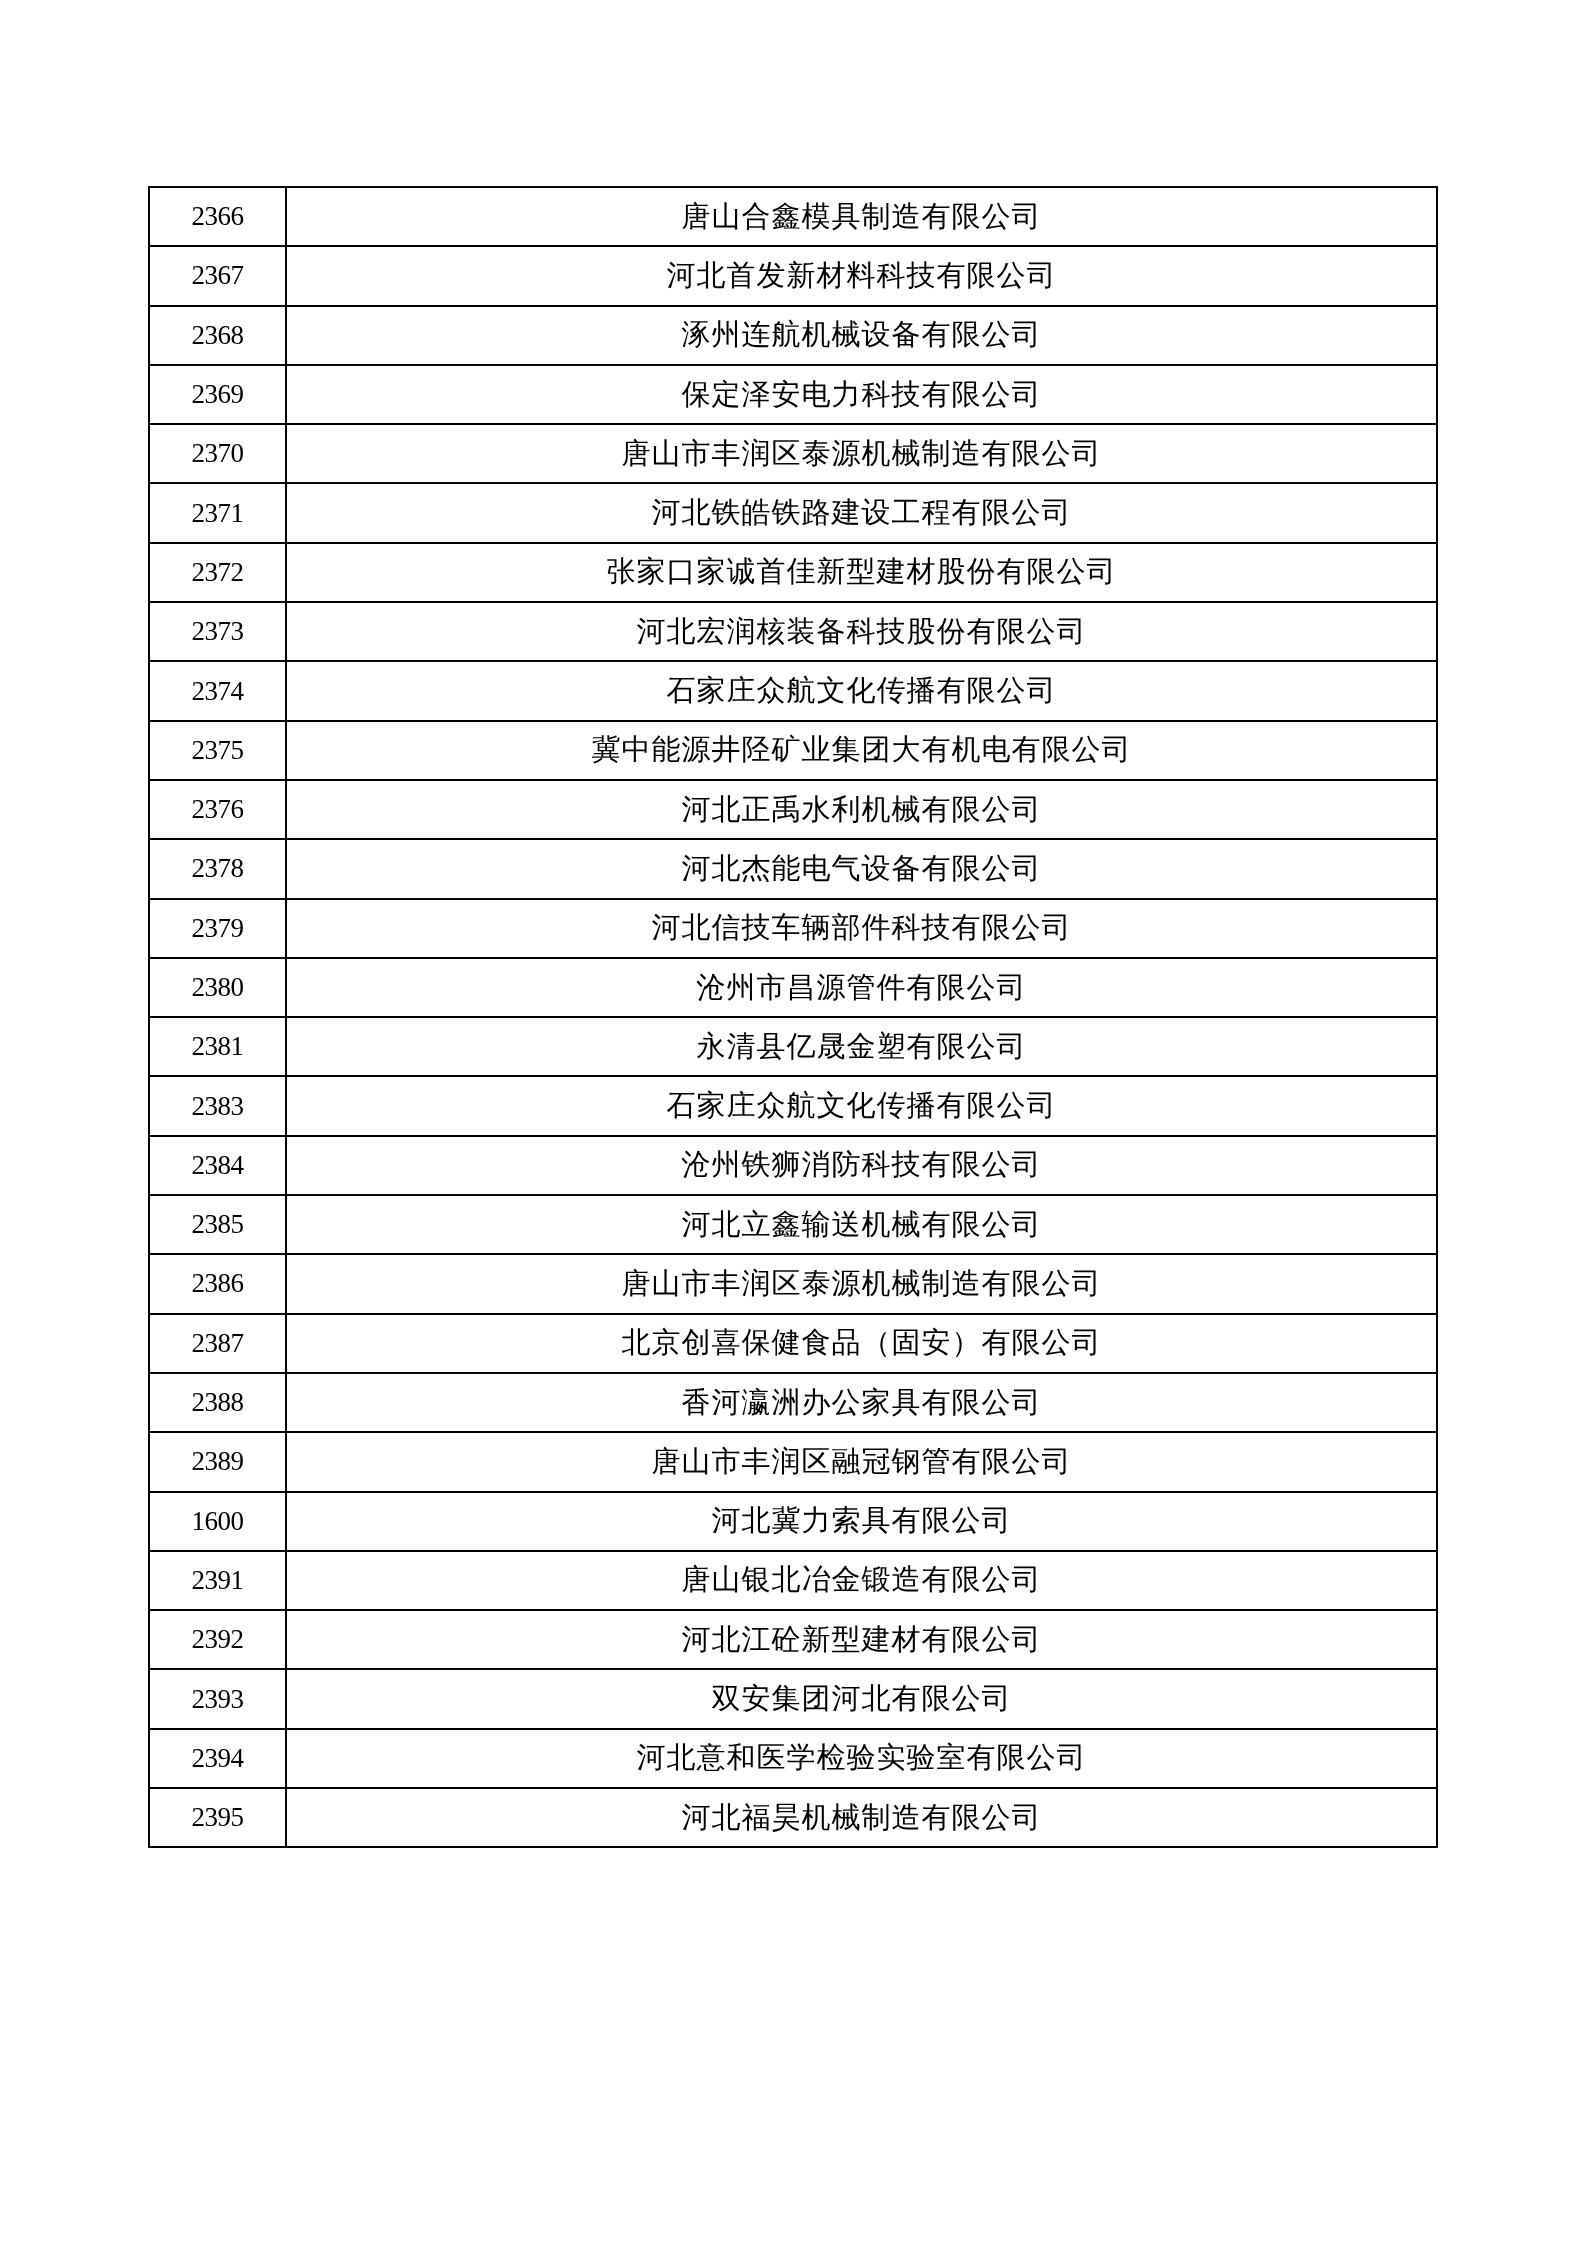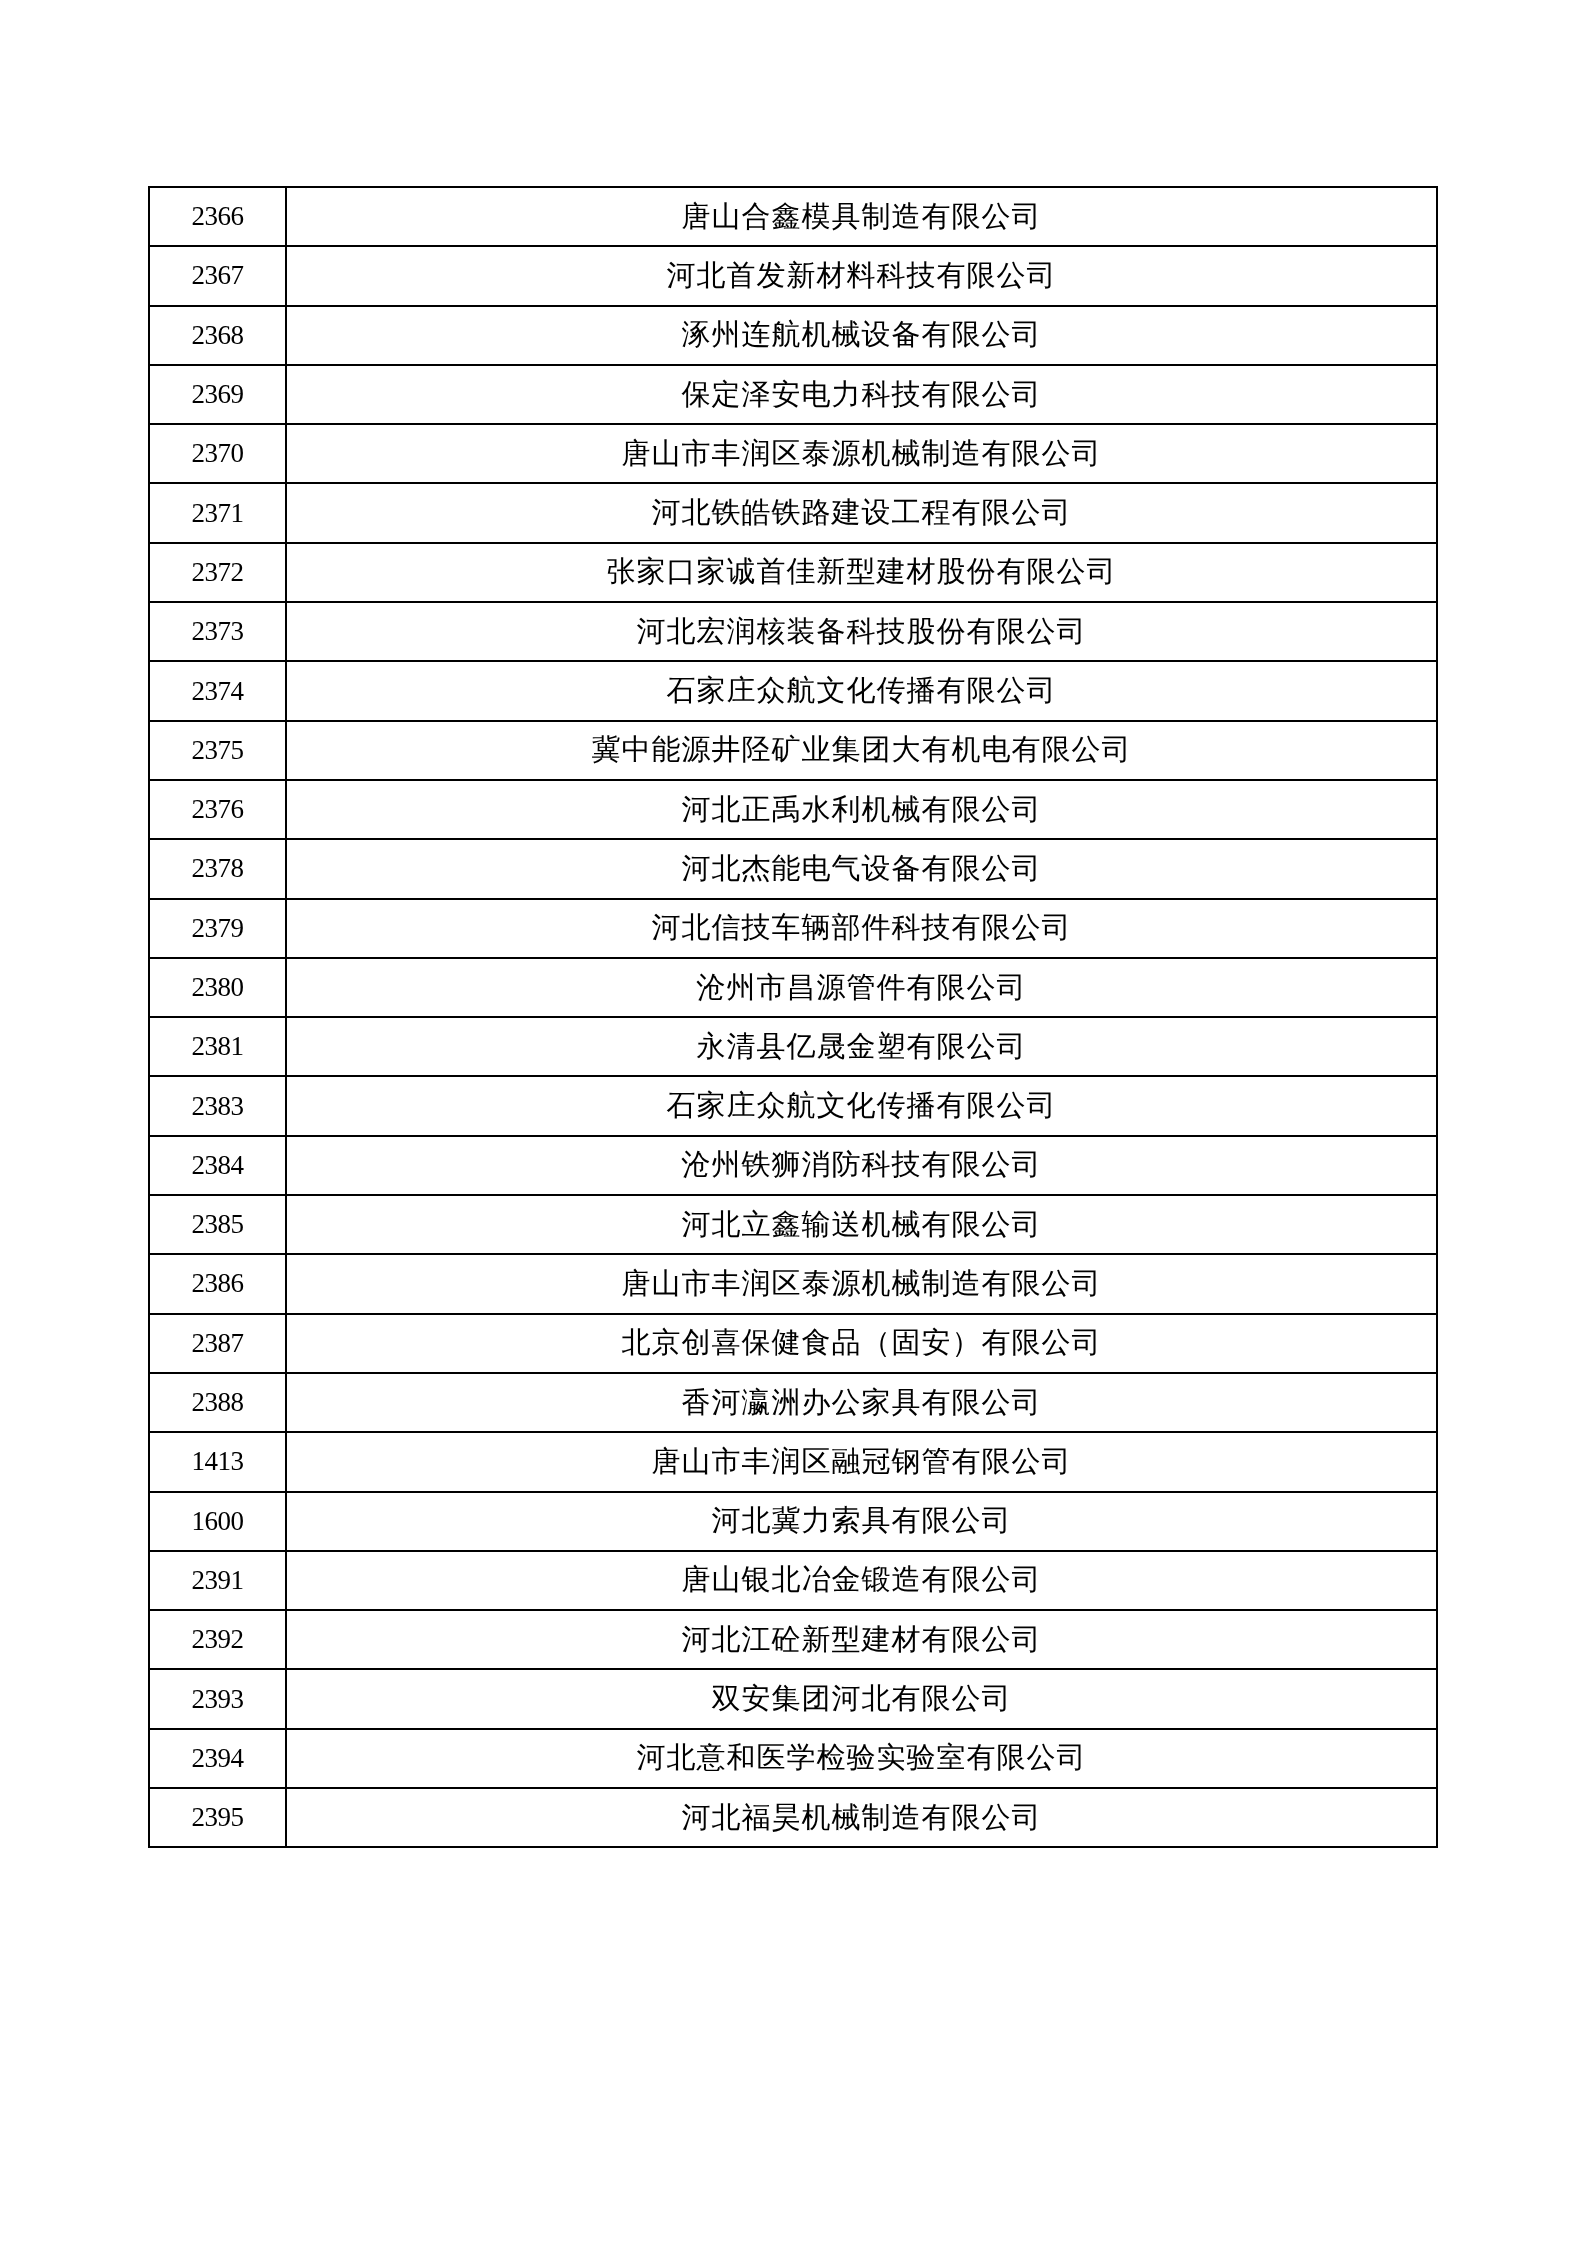--- a/index.html
+++ b/index.html
@@ -141,21 +141,21 @@
         </tr>
         <tr>
           <td class="num">2387</td>
           <td class="name">北京创喜保健食品（固安）有限公司</td>
         </tr>
         <tr>
           <td class="num">2388</td>
           <td class="name">香河瀛洲办公家具有限公司</td>
         </tr>
         <tr>
-          <td class="num">1413</td>
+          <td class="num">2389</td>
           <td class="name">唐山市丰润区融冠钢管有限公司</td>
         </tr>
         <tr>
           <td class="num">1600</td>
           <td class="name">河北冀力索具有限公司</td>
         </tr>
         <tr>
           <td class="num">2391</td>
           <td class="name">唐山银北冶金锻造有限公司</td>
         </tr>

